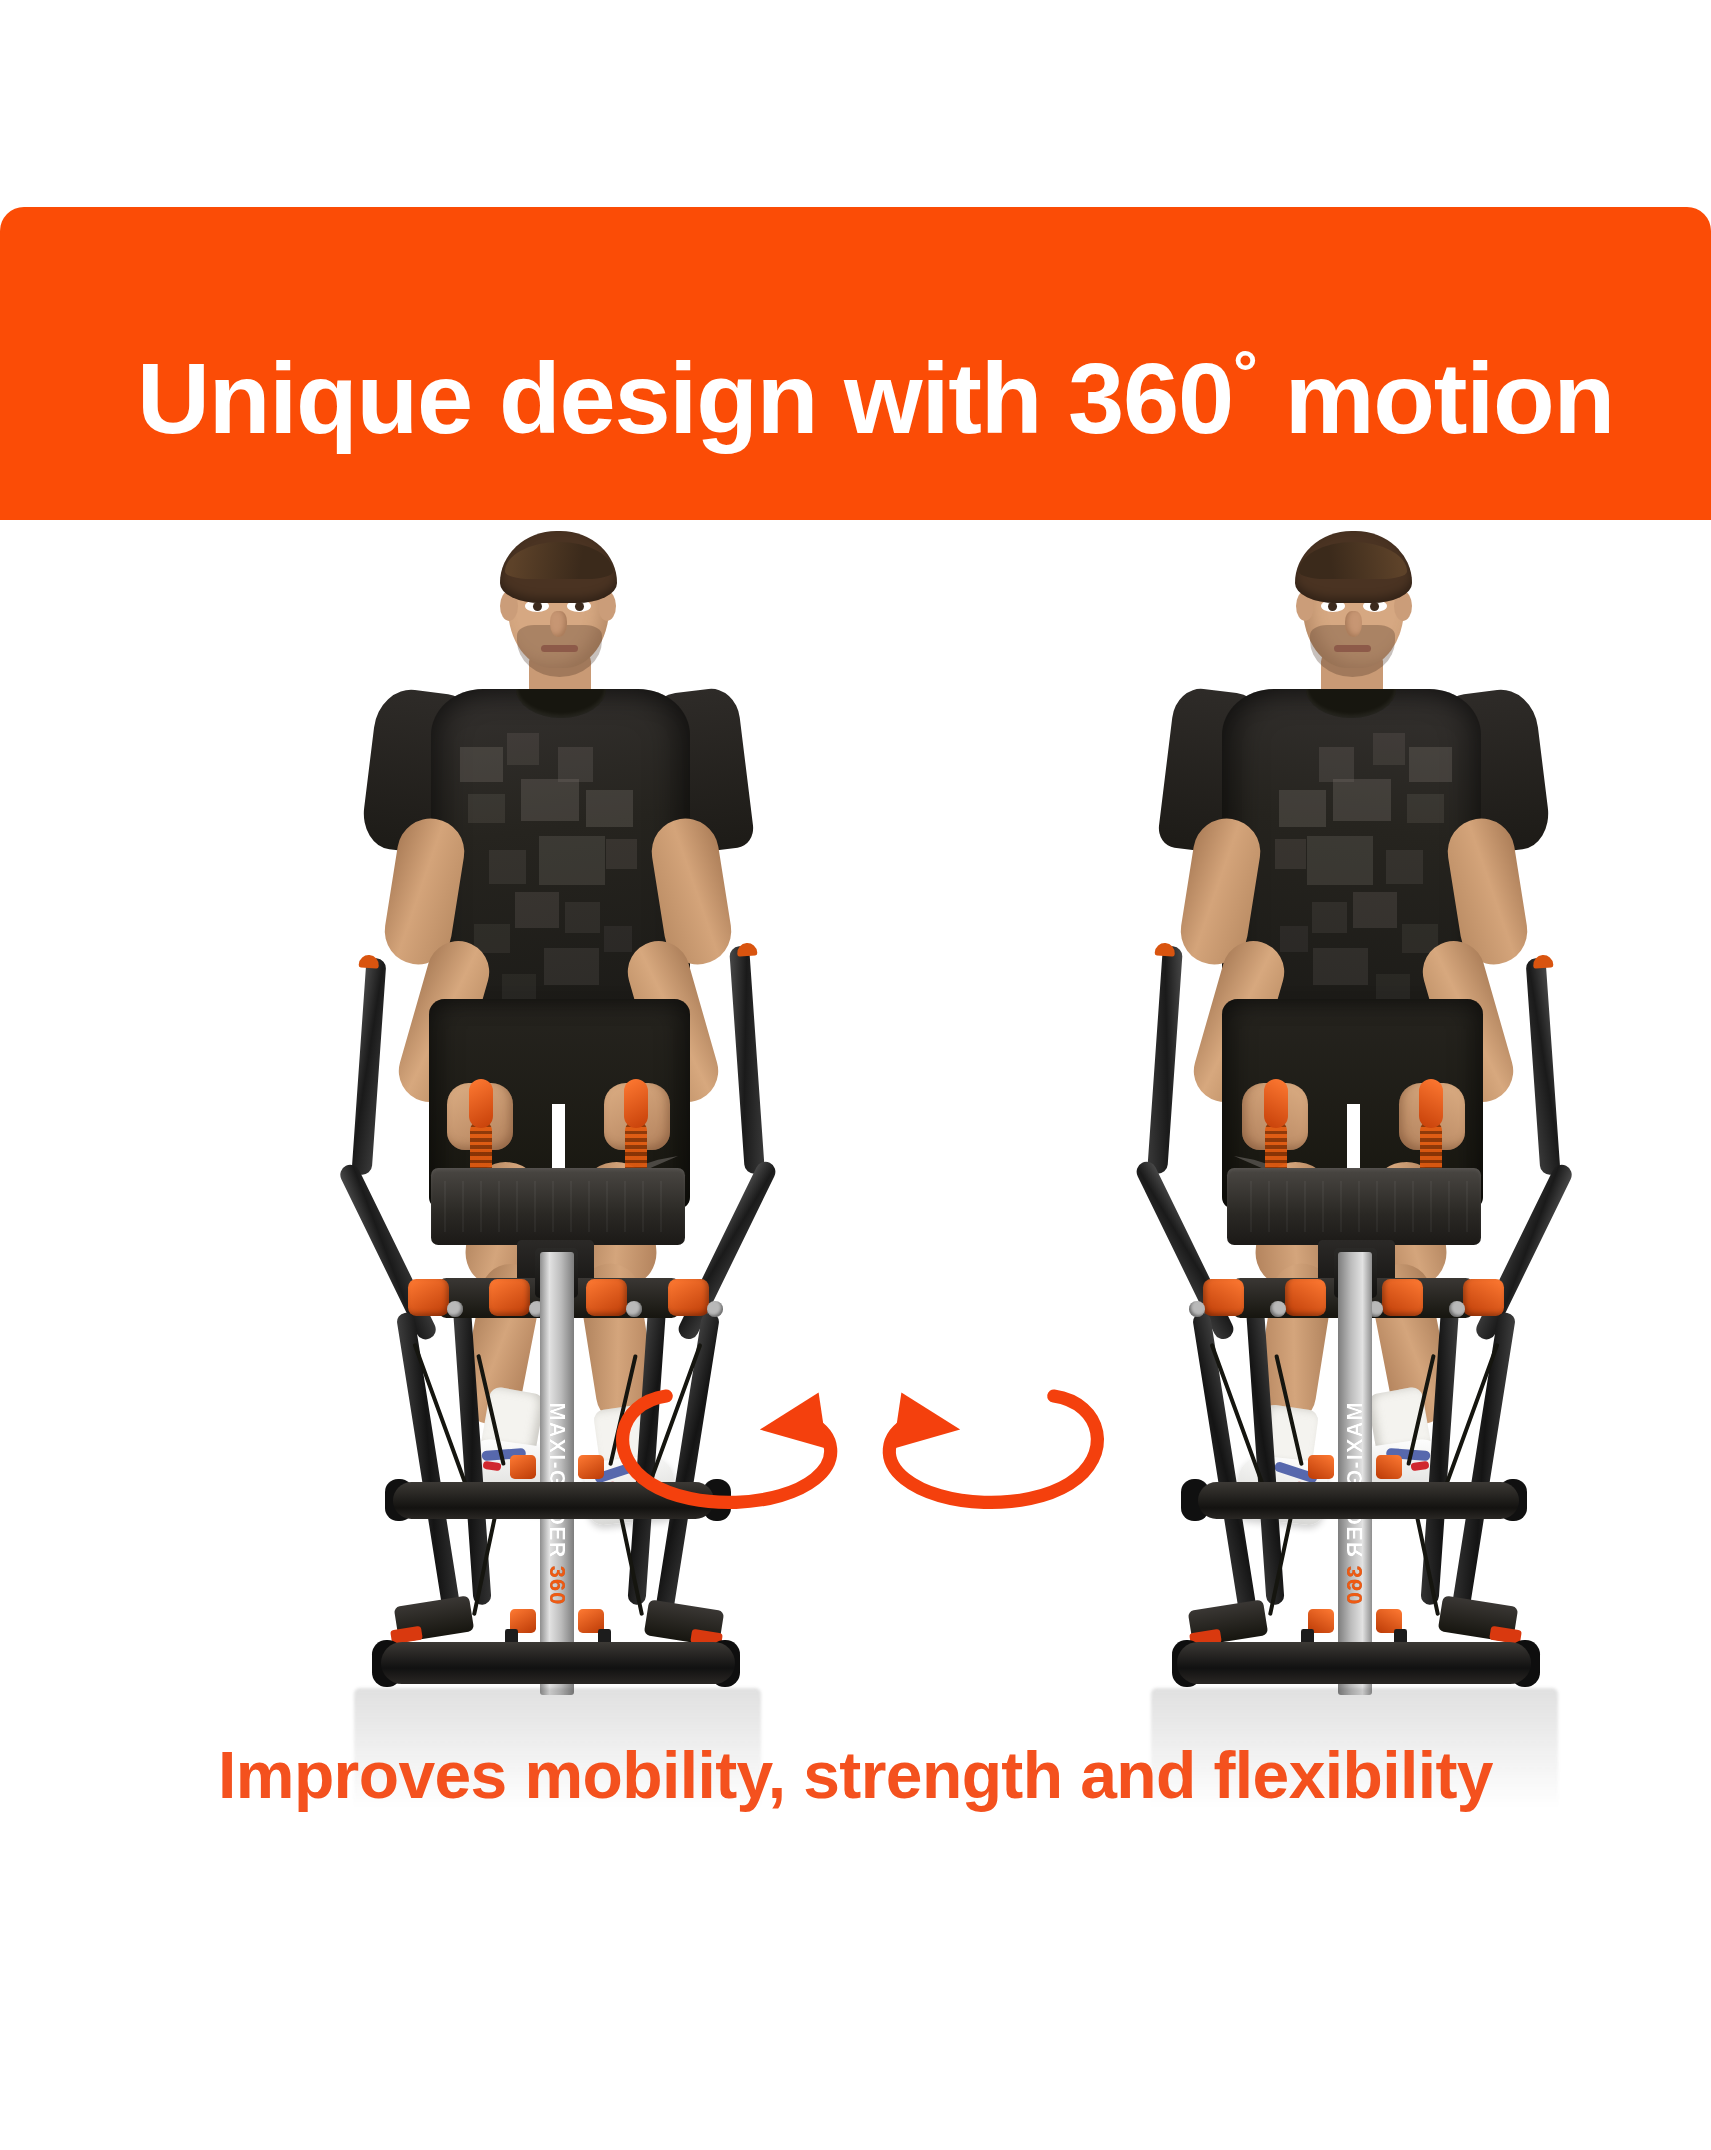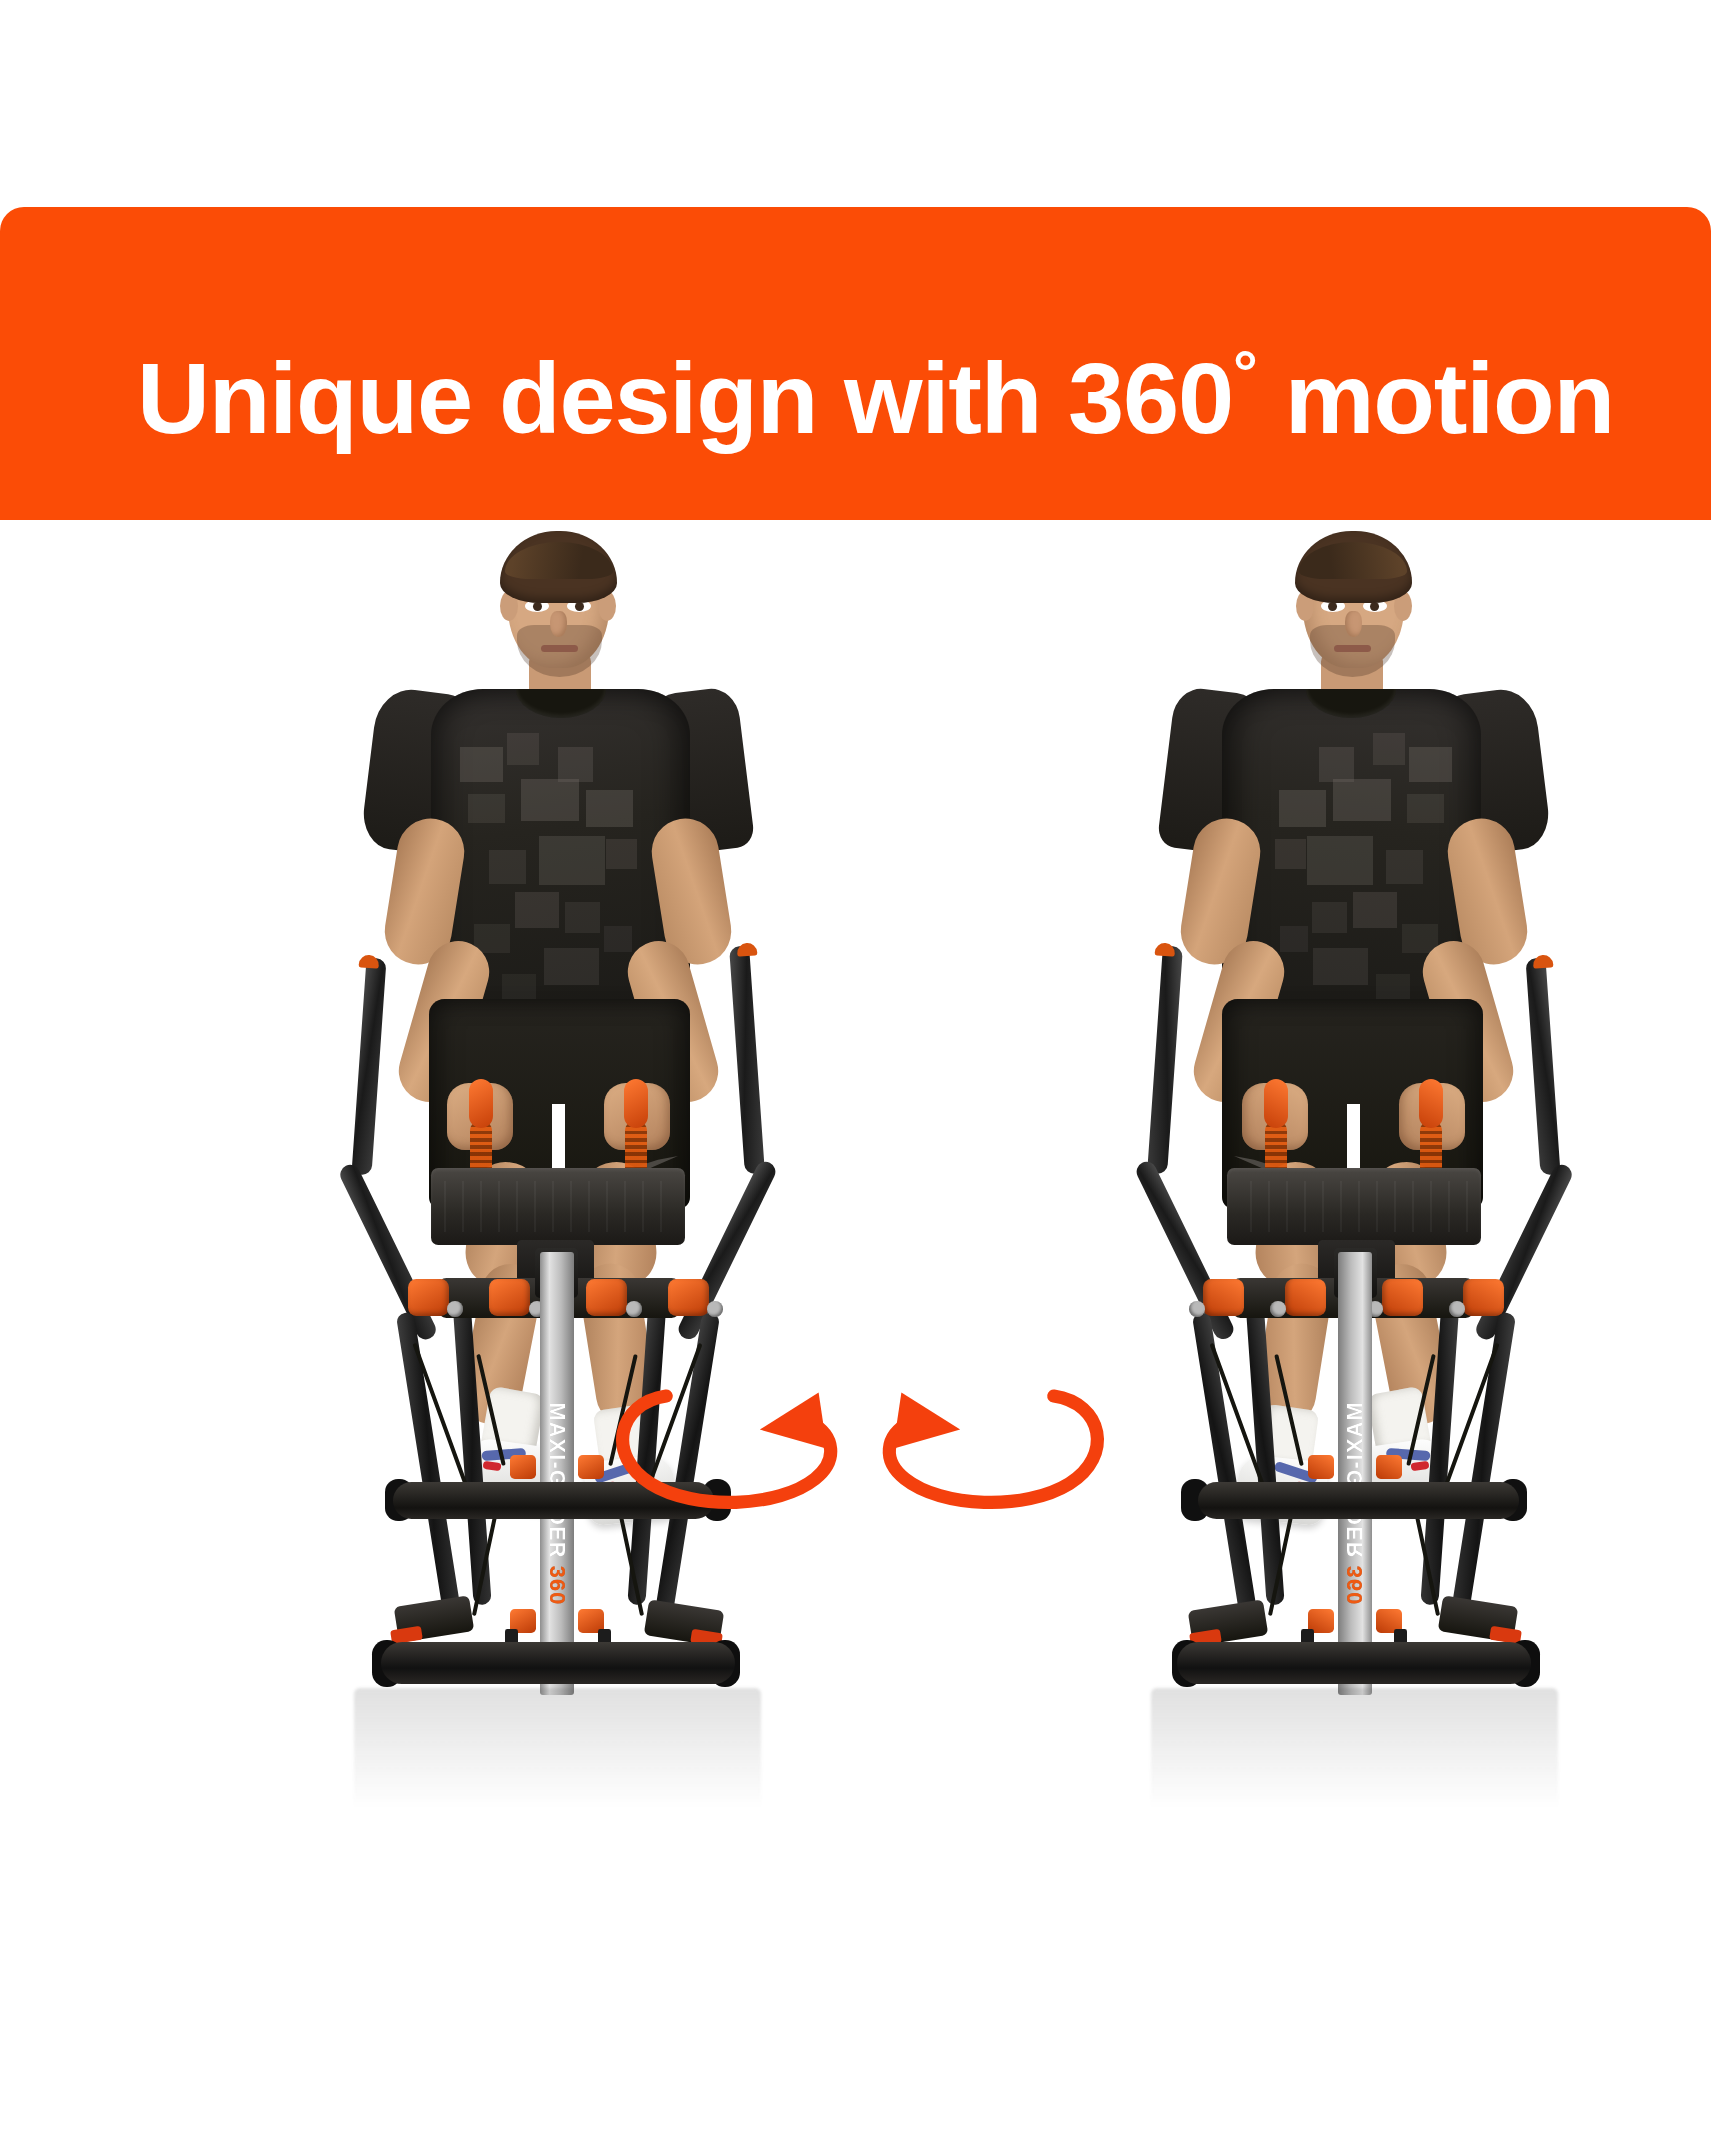--- a/index.html
+++ b/index.html
@@ -629,15 +629,16 @@
 
   <div class="rot-arrow rot-right">
     <svg viewBox="0 0 430 250" width="258" height="150" aria-hidden="true">
       <g transform="translate(430,0) scale(-1,1)">
         <path d="M112 40 C30 52 12 140 86 186 C160 232 300 226 360 178 C398 148 394 106 352 84" fill="none" stroke="#f4400d" stroke-width="22" stroke-linecap="round"></path>
         <polygon points="366,34 268,96 380,128" fill="#f4400d"></polygon>
       </g>
     </svg>
   </div>
 
+  <div class="caption">Improves mobility, strength and flexibility</div>
 
 </div>
 
 
 </body></html>

